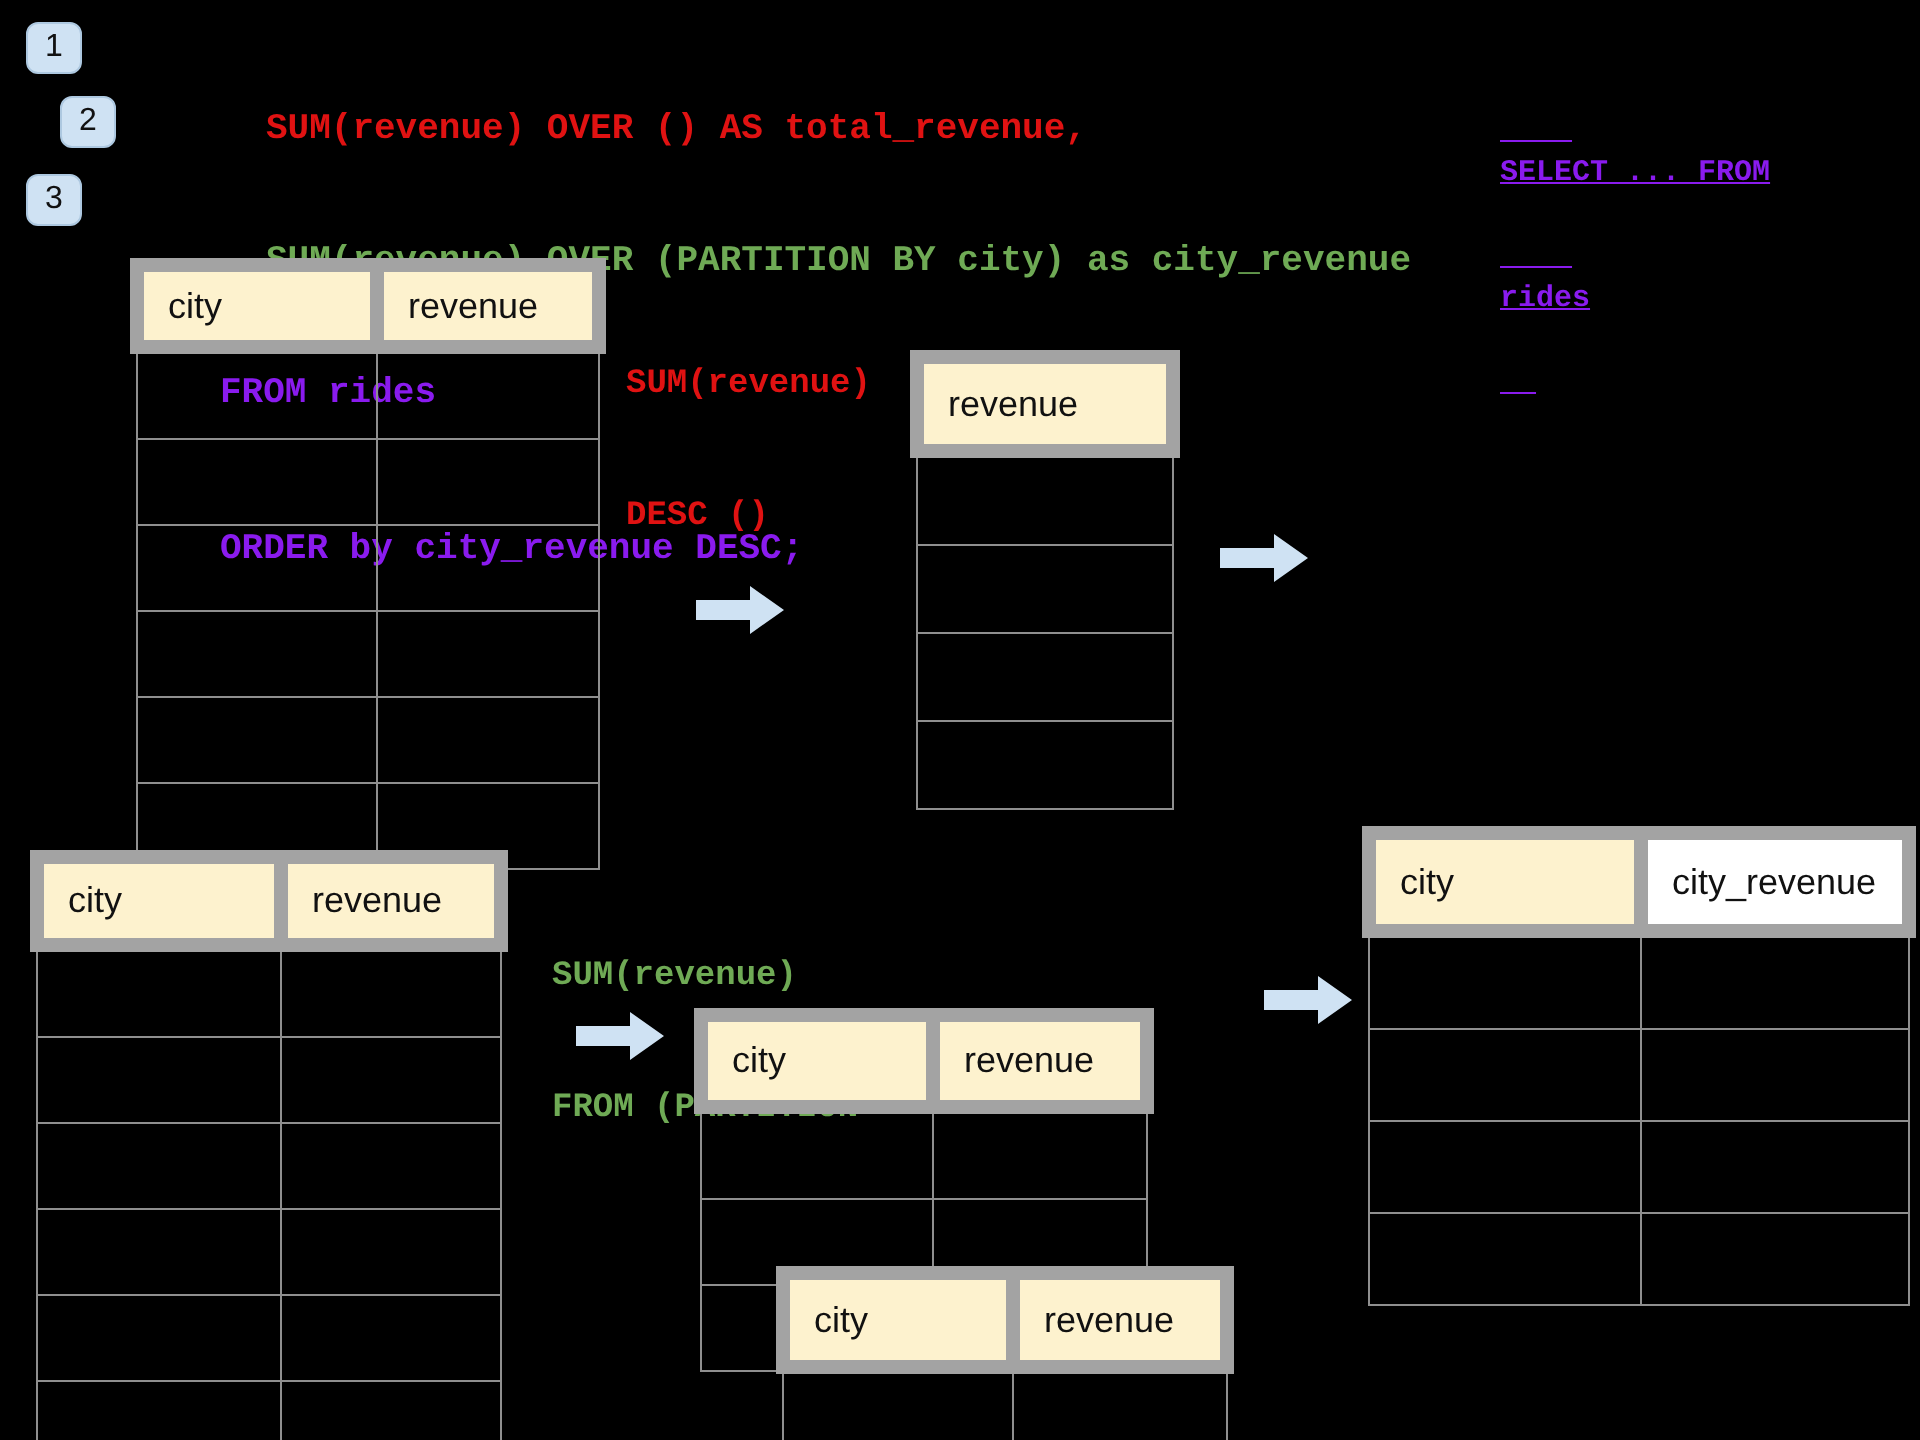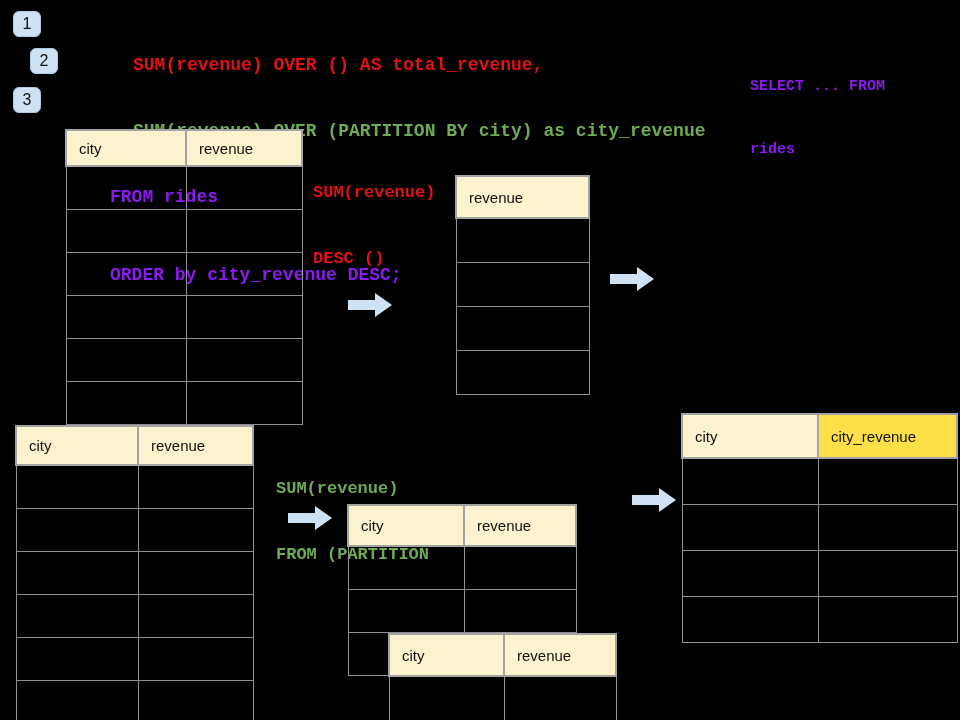--- a/index.html
+++ b/index.html
@@ -18,22 +18,22 @@
   .annot-partition{left:276px;top:434px;}
   
   .badge{position:absolute;width:28px;height:26px;border-radius:6px;
          display:flex;align-items:center;justify-content:center;
          font-size:16px;color:#111;border:1px solid #adc8e0;box-sizing:border-box;}
   .badge1{left:13px;top:11px;}
   .badge2{left:30px;top:48px;}
   .badge3{left:13px;top:87px;}
   
   .tbl{position:absolute;border-collapse:collapse;table-layout:fixed;}
-  .tbl th{font-weight:normal;text-align:left;font-size:15px;color:#111;
-          padding:0 0 0 12px;border:2px solid #a3a3a3;}
+  .tbl th{font-weight:normal;text-align:left;font-size:18px;color:#111;
+          padding:0 0 0 12px;border:7px solid #a3a3a3;}
   .tbl td{border:1px solid #8f8f8f;background:transparent;}
   .t1{left:65px;top:129px;width:238px;}   .t1 th{height:34px;} .t1 td{height:40px;}
   .t2{left:455px;top:175px;width:135px;}  .t2 th{height:40px;} .t2 td{height:41px;}
   .t3{left:15px;top:425px;width:239px;}   .t3 th{height:37px;} .t3 td{height:40px;}
   .t4{left:347px;top:504px;width:230px;z-index:1;} .t4 th{height:39px;} .t4 td{height:40px;}
   .t5{left:388px;top:633px;width:229px;z-index:2;} .t5 th{height:40px;} .t5 td{height:41px;}
   .t6{left:681px;top:413px;width:277px;}  .t6 th{height:42px;} .t6 td{height:43px;}
   
   .arrow{position:absolute;}
 </style>
@@ -46,21 +46,21 @@
   <div class="badge badge2" style="background-color: rgb(207, 226, 243);">2</div>
   <div class="badge badge3" style="background-color: rgb(207, 226, 243);">3</div>
 
   <div class="code code-main">
     <div style="margin-left: 45px; color: rgb(224, 18, 18);">SUM(revenue) OVER () AS total_revenue,</div>
     <div style="margin-left: 45px; color: rgb(111, 170, 85);">SUM(revenue) OVER (PARTITION BY city) as city_revenue</div>
     <div style="margin-left: 22px; color: rgb(138, 27, 238);">FROM rides</div>
     <div style="margin-left: 22px; color: rgb(138, 27, 238); margin-top: 12px;">ORDER by city_revenue DESC;</div>
   </div>
 
-  <div class="code code-side" style="color: rgb(138, 27, 238);">
+  <div class="code code-side" style="color: rgb(138, 27, 238); text-decoration: underline;">
     <div>SELECT ... FROM</div>
     <div>rides</div>
   </div>
 
   <div class="annot annot-total" style="color: rgb(224, 18, 18);">
     <div>SUM(revenue)</div>
     <div>DESC ()</div>
   </div>
 
   <div class="annot annot-partition" style="color: rgb(111, 170, 85);">
@@ -235,21 +235,21 @@
   </svg>
 
   <table class="tbl t6">
     <colgroup>
         <col style="width:136px">
         <col>
       </colgroup>
     <thead>
         <tr>
       <th style="background-color: rgb(253, 242, 206);">city</th>
-      <th style="background-color: #fde047;">city_revenue</th>
+      <th style="background-color: #ffffff;">city_revenue</th>
     </tr>
       </thead>
     <tbody>
         <tr>
           <td></td>
           <td></td>
         </tr>
         <tr>
           <td></td>
           <td></td>

